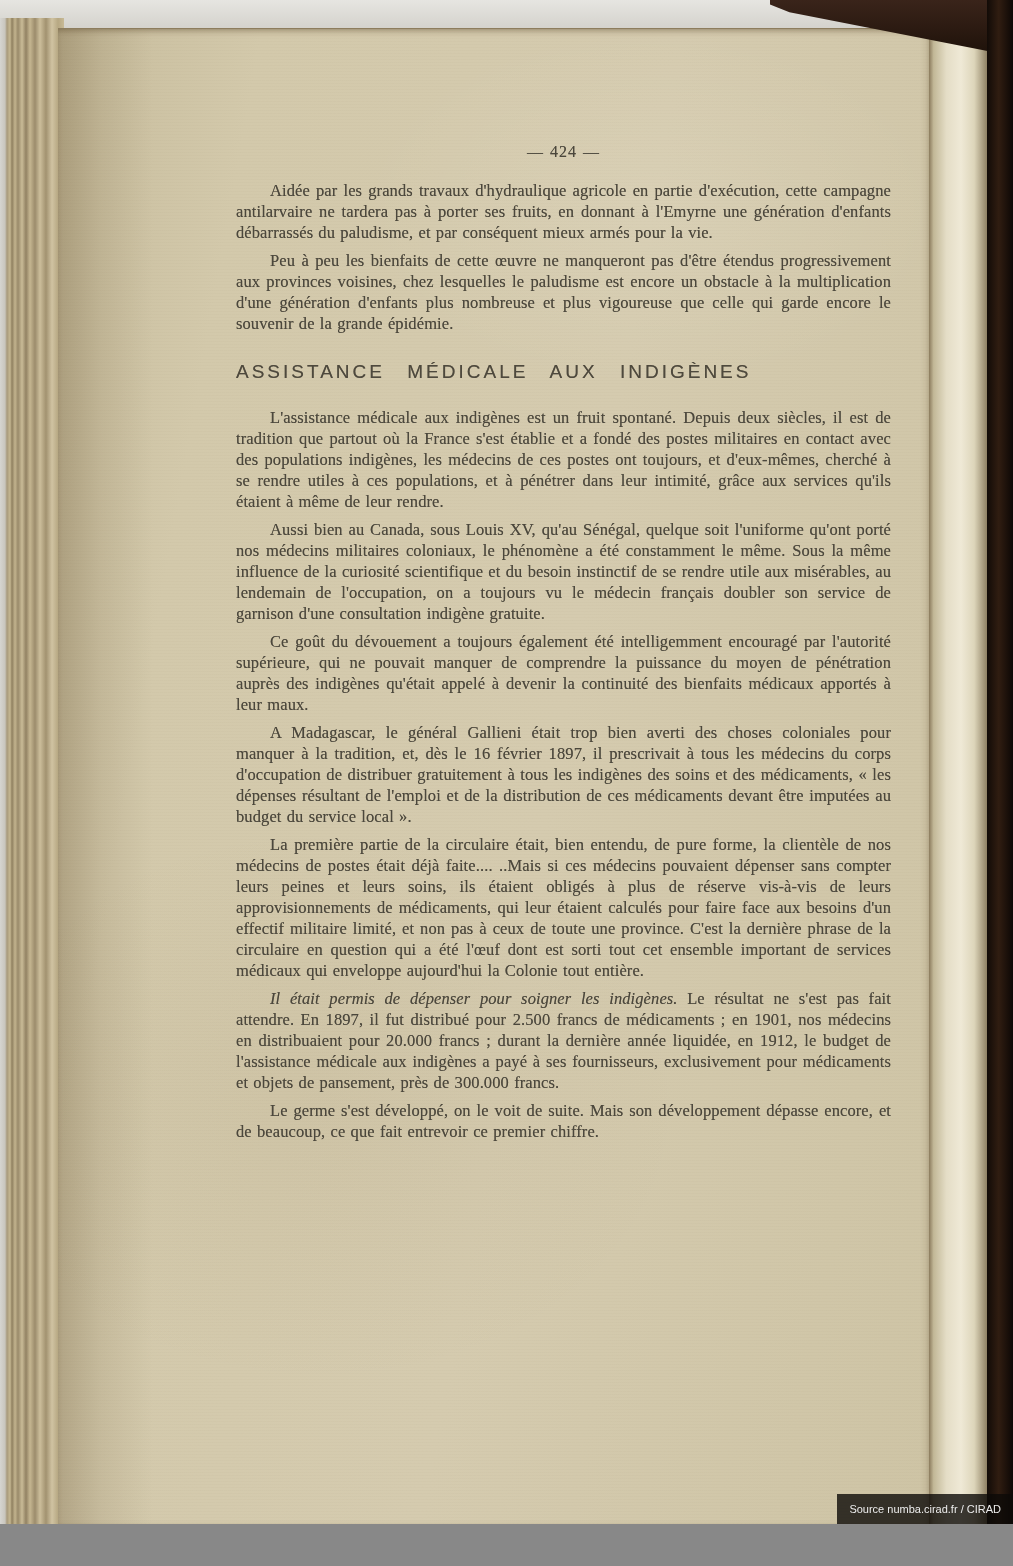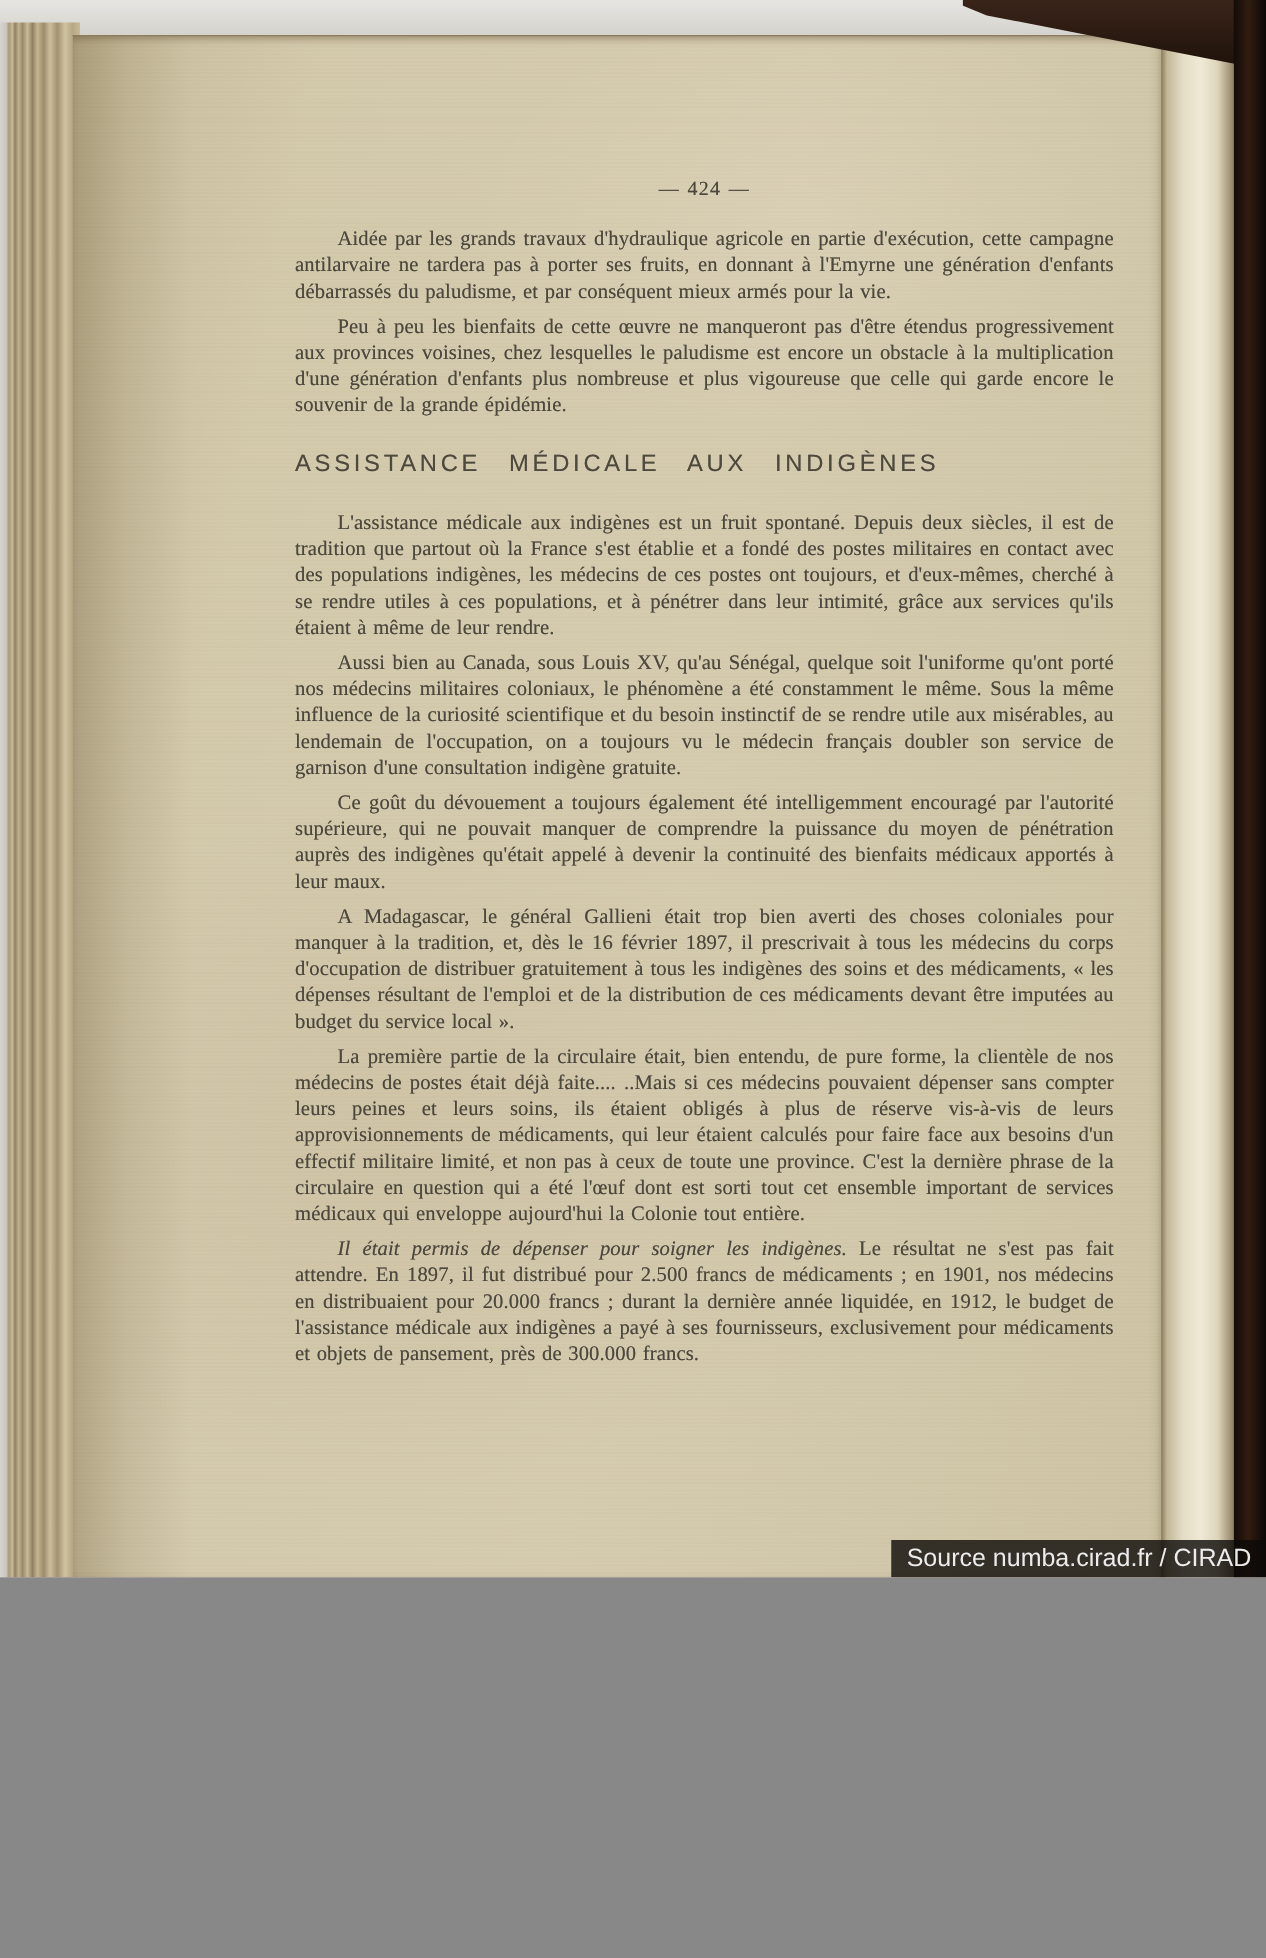--- a/index.html
+++ b/index.html
@@ -1,21 +1,21 @@
 <!DOCTYPE html>
 <html lang="fr"><head>
 <meta charset="utf-8">
 <style>
   html, body { margin: 0; padding: 0; background: #888; }
   * { box-sizing: border-box; }
 
   .scan {
     position: relative;
     width: 1013px;
-    height: 1262px;
+    height: 1524px;
     overflow: hidden;
     background: #d9d8d4;
     font-family: "Liberation Serif", "DejaVu Serif", serif;
   }
 
   
   .scan-top {
     position: absolute; top: 0; left: 0; right: 0; height: 32px;
     background: linear-gradient(180deg, #e6e5e1, #d2d0ca);
   }
@@ -119,21 +119,21 @@
   
   .source-bar {
     position: absolute; right: 0; bottom: 0; height: 30px;
     display: flex; align-items: center;
     padding: 0 12px;
     background: rgba(12,10,8,0.80);
     z-index: 6;
   }
   .source-bar span {
     font-family: "Liberation Sans", "DejaVu Sans", sans-serif;
-    font-size: 20px;
+    font-size: 11px;
     color: #ececec;
     white-space: nowrap;
   }
 </style>
 </head>
 <body>
 
 <div class="scan">
 
   <div class="scan-top"></div>
@@ -151,20 +151,21 @@
       <h2 class="heading">ASSISTANCE MÉDICALE AUX INDIGÈNES</h2>
 
       <p class="para">L'assistance médicale aux indigènes est un fruit spontané. Depuis deux siècles, il est de tradition que partout où la France s'est établie et a fondé des postes militaires en contact avec des populations indigènes, les médecins de ces postes ont toujours, et d'eux-mêmes, cherché à se rendre utiles à ces populations, et à pénétrer dans leur intimité, grâce aux services qu'ils étaient à même de leur rendre.</p>
       <p class="para">Aussi bien au Canada, sous Louis XV, qu'au Sénégal, quelque soit l'uniforme qu'ont porté nos médecins militaires coloniaux, le phénomène a été constamment le même. Sous la même influence de la curiosité scientifique et du besoin instinctif de se rendre utile aux misérables, au lendemain de l'occupation, on a toujours vu le médecin français doubler son service de garnison d'une consultation indigène gratuite.</p>
       <p class="para">Ce goût du dévouement a toujours également été intelligemment encouragé par l'autorité supérieure, qui ne pouvait manquer de comprendre la puissance du moyen de pénétration auprès des indigènes qu'était appelé à devenir la continuité des bienfaits médicaux apportés à leur maux.</p>
       <p class="para">A Madagascar, le général Gallieni était trop bien averti des choses coloniales pour manquer à la tradition, et, dès le 16 février 1897, il prescrivait à tous les médecins du corps d'occupation de distribuer gratuitement à tous les indigènes des soins et des médicaments, « les dépenses résultant de l'emploi et de la distribution de ces médicaments devant être imputées au budget du service local ».</p>
       <p class="para">La première partie de la circulaire était, bien entendu, de pure forme, la clientèle de nos médecins de postes était déjà faite.... ..Mais si ces médecins pouvaient dépenser sans compter leurs peines et leurs soins, ils étaient obligés à plus de réserve vis-à-vis de leurs approvisionnements de médicaments, qui leur étaient calculés pour faire face aux besoins d'un effectif militaire limité, et non pas à ceux de toute une province. C'est la dernière phrase de la circulaire en question qui a été l'œuf dont est sorti tout cet ensemble important de services médicaux qui enveloppe aujourd'hui la Colonie tout entière.</p>
 
       <p class="para"><em class="lead">Il était permis de dépenser pour soigner les indigènes.</em><span> Le résultat ne s'est pas fait attendre. En 1897, il fut distribué pour 2.500 francs de médicaments ; en 1901, nos médecins en distribuaient pour 20.000 francs ; durant la dernière année liquidée, en 1912, le budget de l'assistance médicale aux indigènes a payé à ses fournisseurs, exclusivement pour médicaments et objets de pansement, près de 300.000 francs.</span></p>
 
+      <p class="para">Le germe s'est développé, on le voit de suite. Mais son développement dépasse encore, et de beaucoup, ce que fait entrevoir ce premier chiffre.</p>
 
     </div>
   </div>
 
   <div class="adjacent-page"></div>
   <div class="cover-top"></div>
   <div class="cover-right"></div>
 
   <div class="source-bar">
     <span>Source numba.cirad.fr / CIRAD</span>

